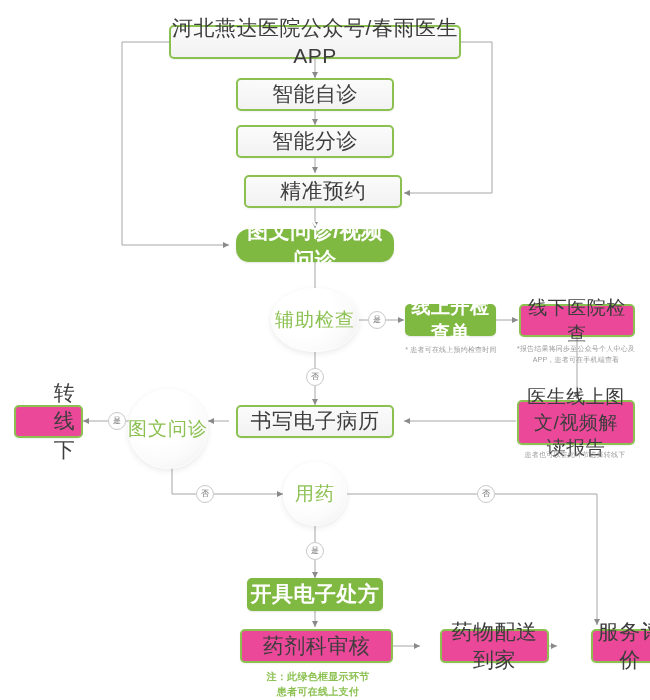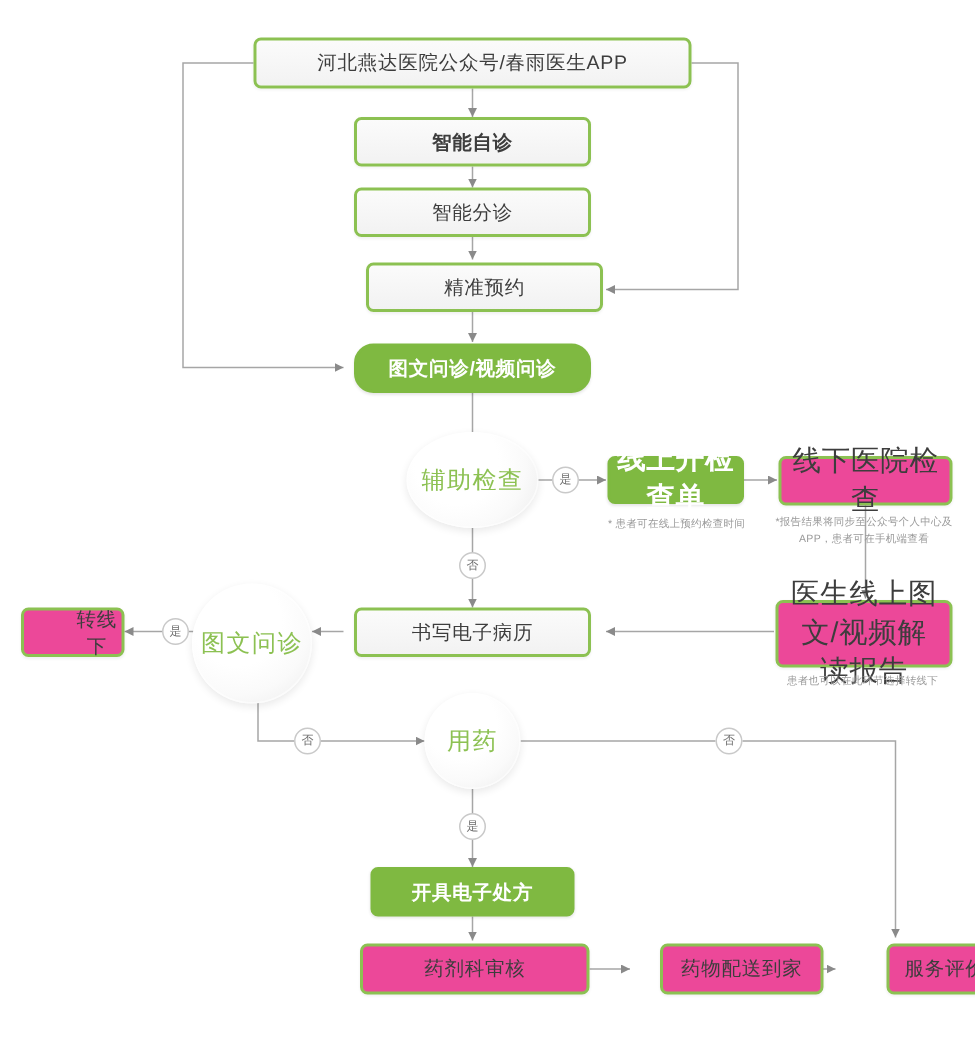--- a/index.html
+++ b/index.html
@@ -31,21 +31,21 @@
     position: absolute;
     box-sizing: border-box;
     display: flex;
     align-items: center;
     justify-content: center;
     text-align: center;
     border: 2px solid #8cc152;
     border-radius: 5px;
     background: linear-gradient(to bottom, #fbfbfb 0%, #f2f2f2 100%);
     color: #3d3d3d;
-    font-size: 13px;
+    font-size: 21px;
     letter-spacing: 0.5px;
     line-height: 1.35;
     box-shadow: 0 1px 2px rgba(0,0,0,0.06);
   }
   .node.plain {
     background: #ec4899;
   }
   .node.filled {
     background: #7fb941;
     border-color: #7fb941;
@@ -59,21 +59,21 @@
   .bubble {
     position: absolute;
     box-sizing: border-box;
     border-radius: 50%;
     background: radial-gradient(circle at 38% 32%, #ffffff 40%, #fafafa 66%, #f1f1f1 86%, #ebebeb 100%);
     box-shadow: 0 2px 6px rgba(0,0,0,0.09), inset 0 0 0 1px rgba(255,255,255,0.6);
     display: flex;
     align-items: center;
     justify-content: center;
     color: #8cc152;
-    font-size: 16px;
+    font-size: 19px;
     letter-spacing: 1px;
     text-align: center;
   }
 
   
   .edge-label {
     position: absolute;
     box-sizing: border-box;
     width: 18px;
     height: 18px;
@@ -164,21 +164,21 @@
       <line x1="393" y1="646" x2="420" y2="646" marker-end="url(#ar)"></line>
 
       <line x1="530" y1="646" x2="557" y2="646" marker-end="url(#ar)"></line>
     </g>
   </svg>
 
   <div class="node" style="left:169px; top:25px; width:292px; height:34px;">
     <span>河北燕达医院公众号/春雨医生APP</span>
   </div>
 
-  <div class="node" style="left:236px; top:78px; width:158px; height:33px;font-weight:bold;">
+  <div class="node" style="left:236px; top:78px; width:158px; height:33px;">
     <span>智能自诊</span>
   </div>
 
   <div class="node" style="left:236px; top:125px; width:158px; height:33px;">
     <span>智能分诊</span>
   </div>
 
   <div class="node" style="left:244px; top:175px; width:158px; height:33px;">
     <span>精准预约</span>
   </div>
@@ -246,14 +246,18 @@
   <div class="edge-label" style="left:477px; top:485px;">否</div>
 
   <div class="edge-label" style="left:306px; top:542px;">是</div>
 
   <div class="annot" style="left:399px; top:345px; width:104px;">* 患者可在线上预约检查时间</div>
 
   <div class="annot" style="left:511px; top:344px; width:130px;">*报告结果将同步至公众号个人中心及APP，患者可在手机端查看</div>
 
   <div class="annot" style="left:505px; top:450px; width:140px;">患者也可以在此环节选择转线下</div>
 
+  <div class="footnote" style="left:238px; top:669px; width:160px;">
+    <div>注：此绿色框显示环节</div>
+    <div>患者可在线上支付</div>
+  </div>
 
 </div>
 
 </body></html>

